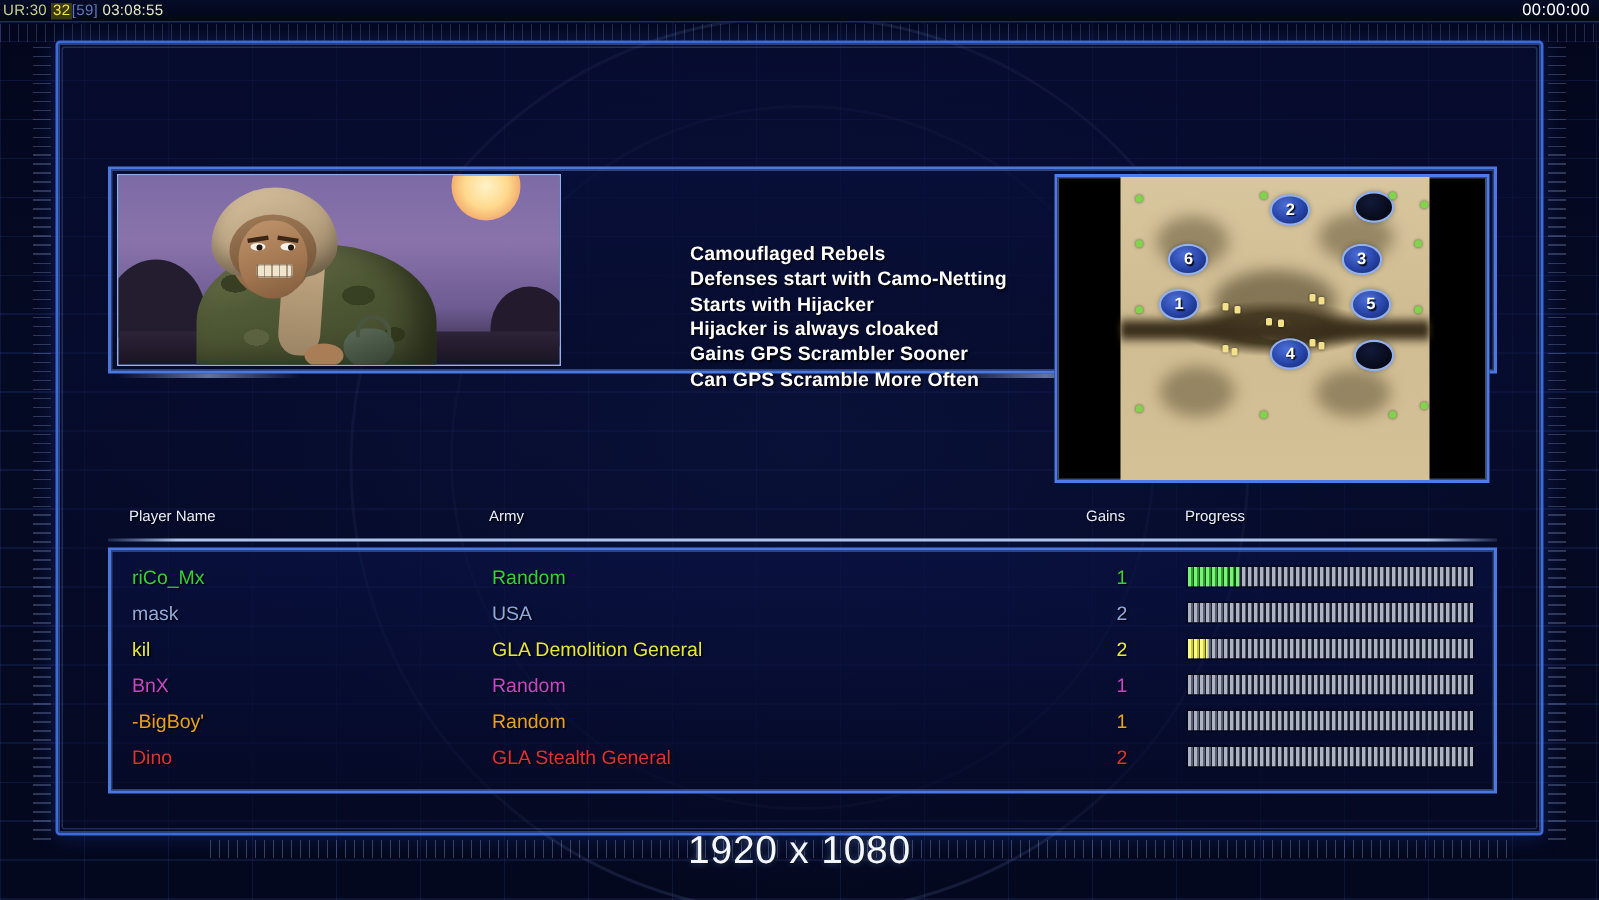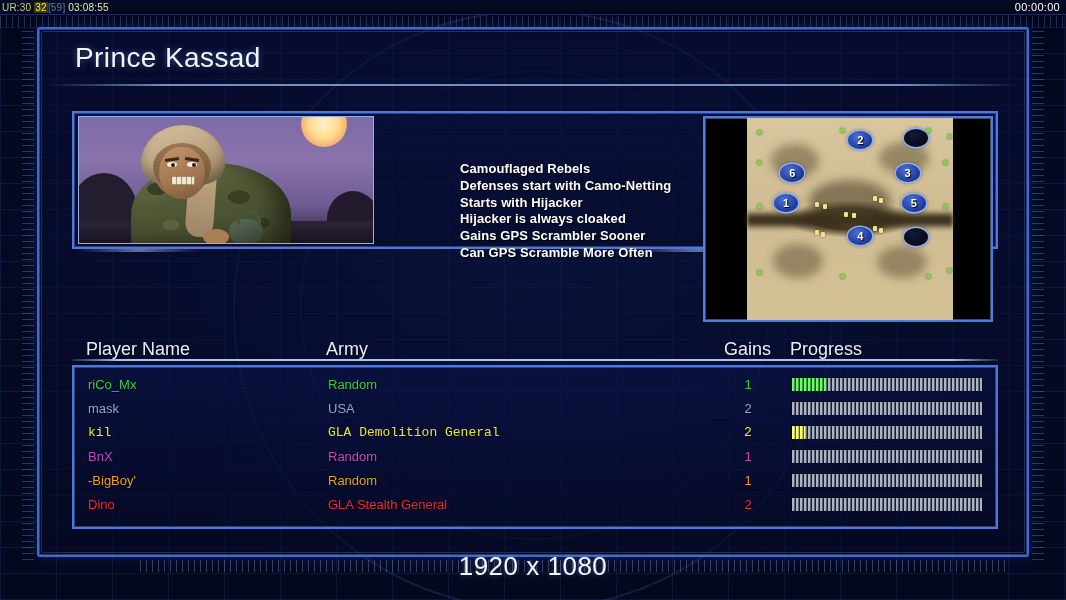--- a/index.html
+++ b/index.html
@@ -268,21 +268,21 @@
 
   
   #tablewrap{
     position:absolute; left:33px; top:310px; width:926px; height:192px;
   }
   #thead{
     position:relative; height:22px;
   }
   #thead .th{
     position:absolute; top:0;
-    font-size:18px; color:#e9eeff; font-weight:400;
+    font-size:10px; color:#e9eeff; font-weight:400;
     text-shadow:1px 1px 1px rgba(0,0,0,.9);
   }
   #theadrule{
     position:absolute; left:0; right:0; top:20px; height:2px;
     background:linear-gradient(90deg, rgba(150,185,255,.15), rgba(190,215,255,.9) 5%, rgba(190,215,255,.9) 95%, rgba(150,185,255,.15));
   }
   #tbody{
     position:absolute; left:0; top:26px; width:100%;
     border:2px solid #4b78e0;
     background:linear-gradient(180deg, rgba(10,20,78,.45), rgba(6,11,44,.45));
@@ -358,24 +358,20 @@
 
   <div id="topbar">
     <div id="fpsline">
       <span class="fps-ur">UR:30</span><span> </span><span class="fps-hl">32</span><span class="fps-b">[59]</span><span> </span><span class="fps-clock">03:08:55</span>
     </div>
     <div id="timer">00:00:00</div>
   </div>
 
   <div id="frame">
 
-    <div id="titlebar">
-      <div id="title">Prince Kassad</div>
-      <div id="titlerule"></div>
-    </div>
 
     <div id="infopanel">
 
       <div id="portrait">
         <div class="p-sun"></div>
         <div class="p-bush p-bushL"></div>
         <div class="p-bush p-bushR"></div>
         <div class="p-ground"></div>
         <div class="p-body">
             <div class="p-bodyspot"></div>
@@ -470,21 +466,21 @@
             </div>
           </div>
           <div class="prow" style="top: 30px;">
             <div class="pname" style="color: rgb(143, 168, 216);">mask</div>
             <div class="parmy" style="color: rgb(143, 168, 216);">USA</div>
             <div class="pteam" style="color: rgb(143, 168, 216);">2</div>
             <div class="pbar">
               <div class="track"></div>
             </div>
           </div>
-          <div class="prow" style="top: 54px; font-family: Liberation Mono, monospace;">
+          <div class="prow" style="top: 54px;">
             <div class="pname" style="color: rgb(232, 232, 52);">kil</div>
             <div class="parmy" style="color: rgb(232, 232, 52);">GLA Demolition General</div>
             <div class="pteam" style="color: rgb(232, 232, 52);">2</div>
             <div class="pbar">
               <div class="track"></div>
               <div class="fill yellow" style="width: 7%;"></div>
             </div>
           </div>
           <div class="prow" style="top: 78px;">
             <div class="pname" style="color: rgb(198, 70, 198);">BnX</div>

